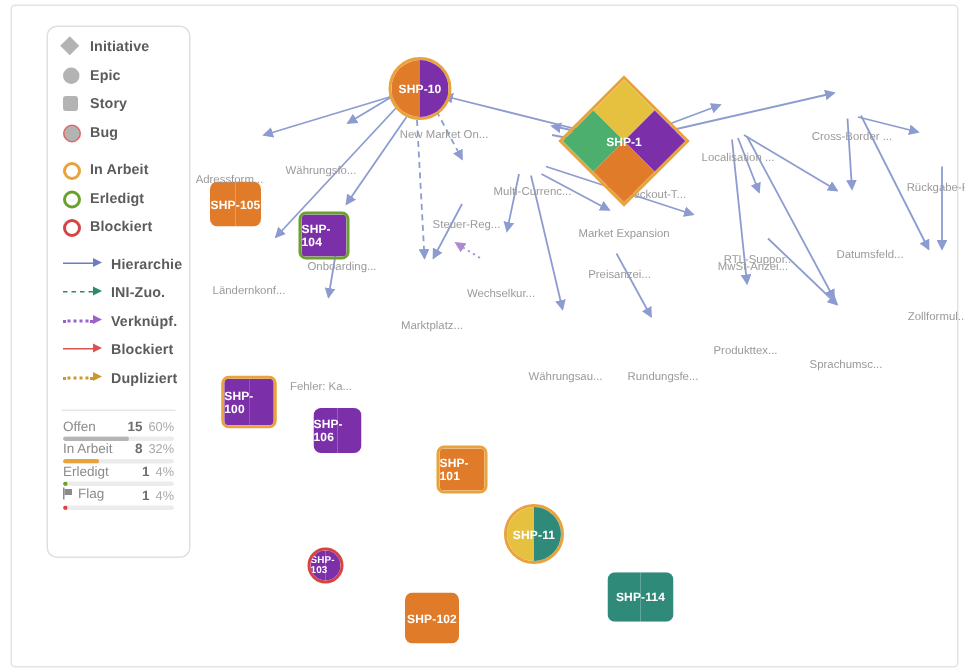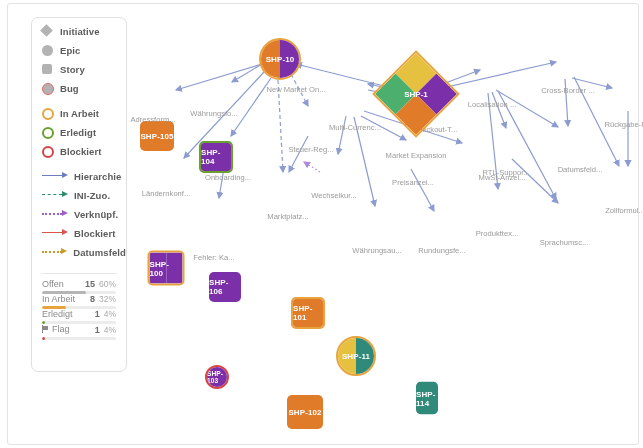--- a/index.html
+++ b/index.html
@@ -155,21 +155,21 @@
               <i style="border-top-color: rgb(217, 83, 79); border-top-style: solid;"></i>
               <u style="border-left: 6px solid rgb(217, 83, 79);"></u>
             </div>
             <div class="lg-txt" style="margin-left: 6px;">Blockiert</div>
           </div>
           <div class="lg-row" style="height: 19px;">
             <div class="lg-line" style="width: 26px;">
               <i style="border-top: 2.2px dotted rgb(201, 153, 43);"></i>
               <u style="border-left: 6px solid rgb(201, 153, 43);"></u>
             </div>
-            <div class="lg-txt" style="margin-left: 6px;">Datumsfeld</div>
+            <div class="lg-txt" style="margin-left: 6px;">Dupliziert</div>
           </div>
         </div>
       <div class="lg-sep"></div>
       <div id="lg-stats">
           <div class="st-row">
             <div class="st-top">
               <div class="st-name">
                 <span>Offen</span>
               </div>
               <div class="st-cnt">15</div>
@@ -306,33 +306,33 @@
             <div class="R" style="background: rgb(123, 47, 168);"></div>
             <div class="ntext" style="font-size: 6.6px;">SHP-103</div>
           </div>
           <div class="nlabel" style="left: 86px; top: 221px; margin-top: 20px;">Fehler: Ka...</div>
           <div class="node half sq" style="left: 180px; top: 108px; width: 34px; height: 32px; border: 2.5px solid rgb(232, 163, 61);">
             <div class="L" style="background: rgb(224, 123, 42);"></div>
             <div class="R" style="background: rgb(224, 123, 42);"></div>
             <div class="ntext">SHP-101</div>
           </div>
           <div class="nlabel" style="left: 183px; top: 133px;">Steuer-Reg...</div>
-          <div class="node half sq" style="left: 177px; top: 175px; width: 36px; height: 34px;">
+          <div class="node half sq" style="left: 160px; top: 175px; width: 36px; height: 34px;">
             <div class="L" style="background: rgb(224, 123, 42);"></div>
             <div class="R" style="background: rgb(224, 123, 42);"></div>
             <div class="ntext">SHP-102</div>
           </div>
           <div class="nlabel" style="left: 160px; top: 200px;">Marktplatz...</div>
           <div class="node half ci" style="left: 228px; top: 85px; width: 40px; height: 40px; border: 2px solid rgb(232, 163, 61);">
             <div class="L" style="background: rgb(229, 193, 63);"></div>
             <div class="R" style="background: rgb(47, 138, 122);"></div>
             <div class="ntext">SHP-11</div>
           </div>
           <div class="nlabel" style="left: 227px; top: 111px;">Multi-Currenc...</div>
-          <div class="node half sq" style="left: 299px; top: 87px; width: 22px; height: 33px;">
+          <div class="node half sq" style="left: 299px; top: 87px; width: 44px; height: 33px;">
             <div class="L" style="background: rgb(47, 138, 122);"></div>
             <div class="R" style="background: rgb(47, 138, 122);"></div>
             <div class="ntext">SHP-114</div>
           </div>
           <div class="nlabel" style="left: 307px; top: 113px;">Checkout-T...</div>
           <div class="nlabel" style="left: 206px; top: 179px;">Wechselkur...</div>
           <div class="nlabel" style="left: 285px; top: 166px;">Preisanzei...</div>
           <div class="nlabel" style="left: 352px; top: 161px; padding-left: 44px;">MwSt-Anzei...</div>
           <div class="nlabel" style="left: 249px; top: 234px;">Währungsau...</div>
           <div class="nlabel" style="left: 314px; top: 234px;">Rundungsfe...</div>

